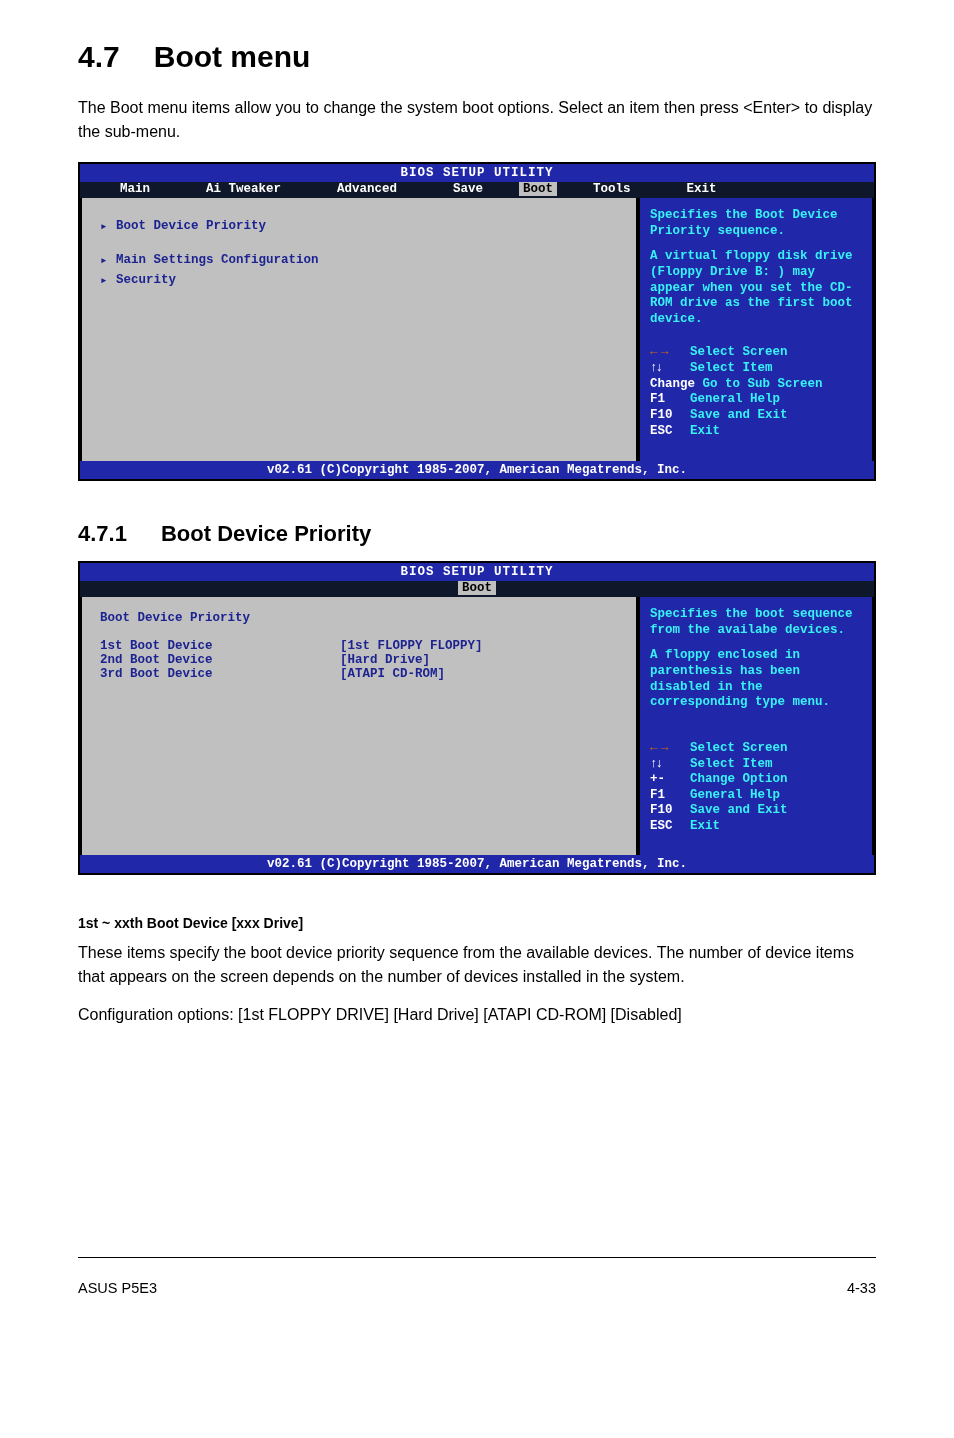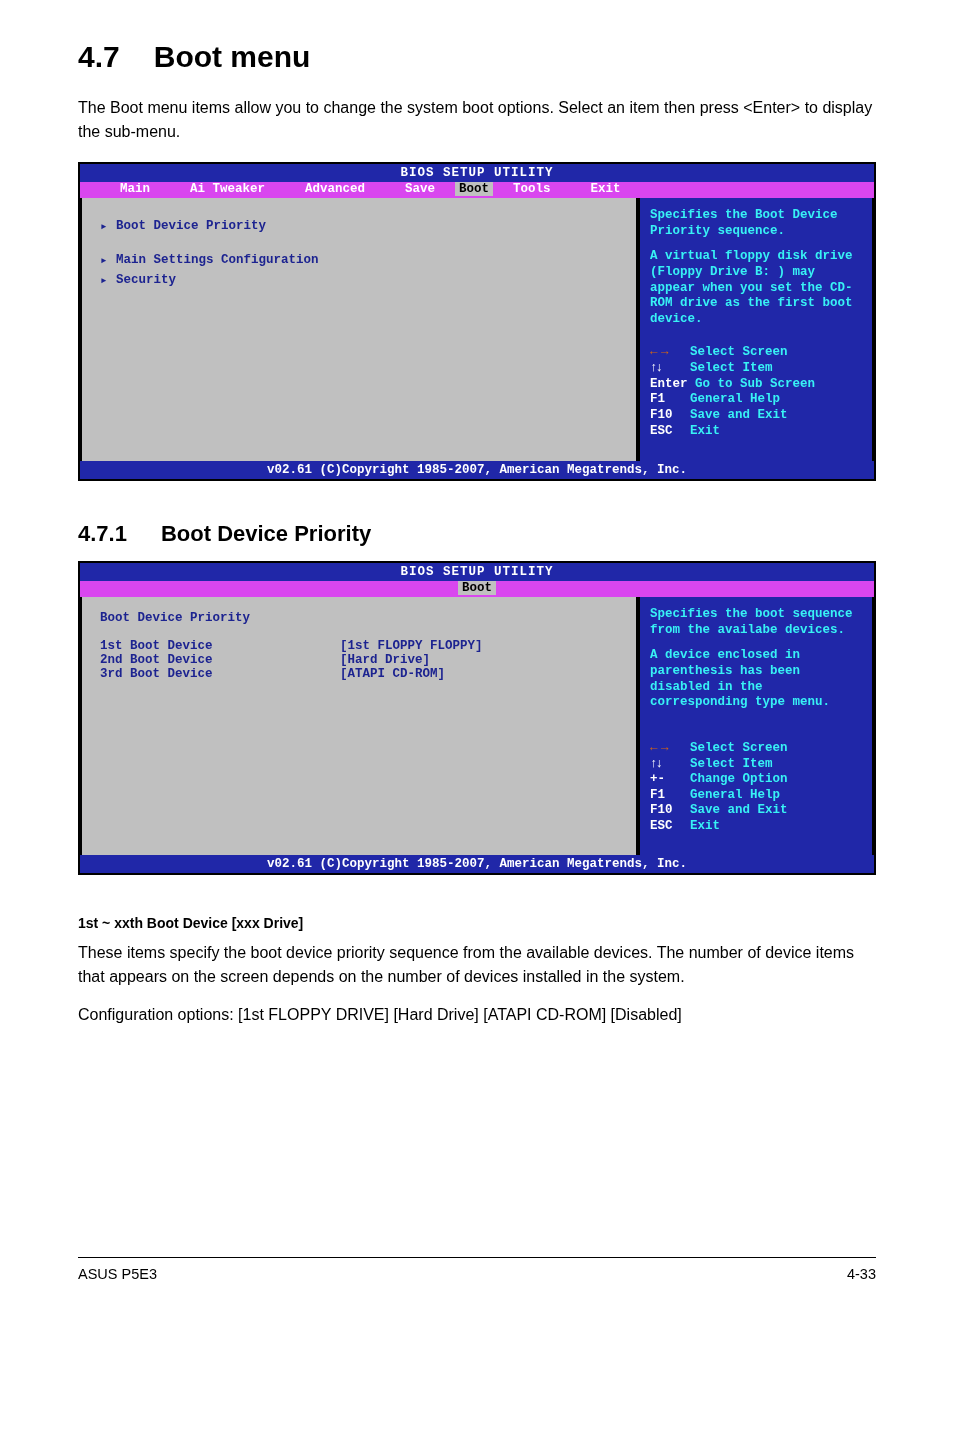--- a/index.html
+++ b/index.html
@@ -37,25 +37,25 @@
     font-weight: bold;
   }
   .bios-title {
     background: #2027a8;
     color: #ffffff;
     text-align: center;
     padding: 2px 16px;
     letter-spacing: 1px;
   }
   .bios-menu {
-    background: #d946ef;
+    background: #0f172a;
     color: #ffffff;
     display: flex;
     padding: 0 20px 2px 20px;
-    gap: 0;
+    gap: 16px;
   }
   .bios-menu span {
     padding: 0 20px;
   }
   .bios-menu .active {
     background: #c0c0c0;
     color: #000;
     padding: 0 4px;
   }
   .bios-body {
@@ -136,21 +136,21 @@
     font-weight: bold;
     margin-top: 0;
     margin-bottom: 10px;
   }
   .brand {
     color: #1c2390;
   }
   .page-footer {
     border-top: 1px solid #000;
     margin-top: 230px;
-    padding-top: 8px;
+    padding-top: 22px;
     display: flex;
     justify-content: space-between;
     font-size: 14.5px;
     align-items: flex-end;
   }
 </style>
 </head>
 <body>
 
 <h1 class="section-title">
@@ -187,21 +187,21 @@
           <span>Security</span>
         </div>
     </div>
     <div class="bios-right">
       <div>Specifies the Boot Device Priority sequence.</div>
       <div class="divider"></div>
       <div>A virtual floppy disk drive (Floppy Drive B: ) may appear when you set the CD-ROM drive as the first boot device.</div>
       <div style="height:18px"></div>
       <div><span class="key arrows-lr"></span><span>Select Screen</span></div>
       <div><span class="key arrows-ud"></span><span>Select Item</span></div>
-      <div><span class="key" style="width:auto">Enter</span> <span>Go to Sub Screen</span></div>
+      <div><span class="key" style="width:auto">Change</span> <span>Go to Sub Screen</span></div>
       <div><span class="key">F1</span><span>General Help</span></div>
       <div><span class="key">F10</span><span>Save and Exit</span></div>
       <div><span class="key">ESC</span><span>Exit</span></div>
       <div style="height:12px"></div>
     </div>
   </div>
   <div class="bios-footer">v02.61 (C)Copyright 1985-2007, American Megatrends, Inc.</div>
 </div>
 
 <h2 class="sub-title">
@@ -226,21 +226,21 @@
           <span>[Hard Drive]</span>
         </div>
       <div class="row3">
           <span class="col1">3rd Boot Device</span>
           <span>[ATAPI CD-ROM]</span>
         </div>
     </div>
     <div class="bios-right">
       <div>Specifies the boot sequence from the availabe devices.</div>
       <div class="divider"></div>
-      <div>A device enclosed in parenthesis has been disabled in the corresponding type menu.</div>
+      <div>A floppy enclosed in parenthesis has been disabled in the corresponding type menu.</div>
       <div style="height:30px"></div>
       <div><span class="key arrows-lr"></span><span>Select Screen</span></div>
       <div><span class="key arrows-ud"></span><span>Select Item</span></div>
       <div><span class="key">+-</span><span>Change Option</span></div>
       <div><span class="key">F1</span><span>General Help</span></div>
       <div><span class="key">F10</span><span>Save and Exit</span></div>
       <div><span class="key">ESC</span><span>Exit</span></div>
       <div style="height:10px"></div>
     </div>
   </div>

